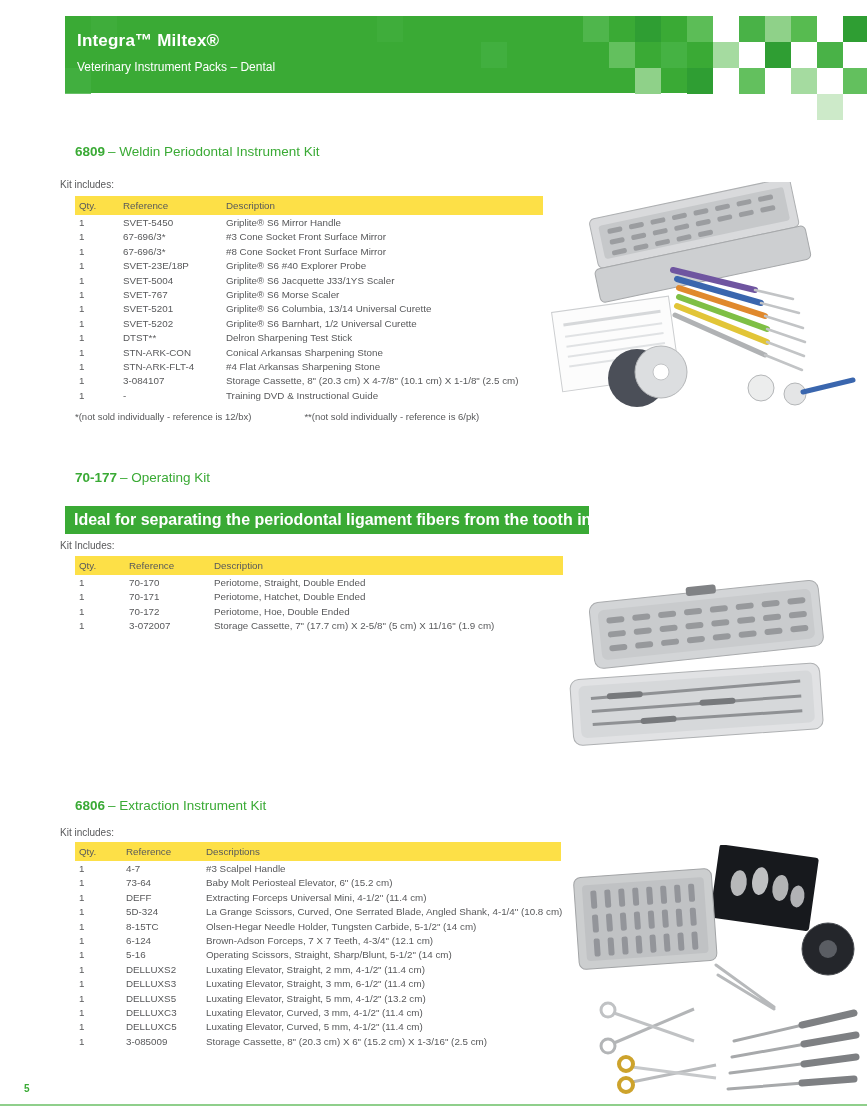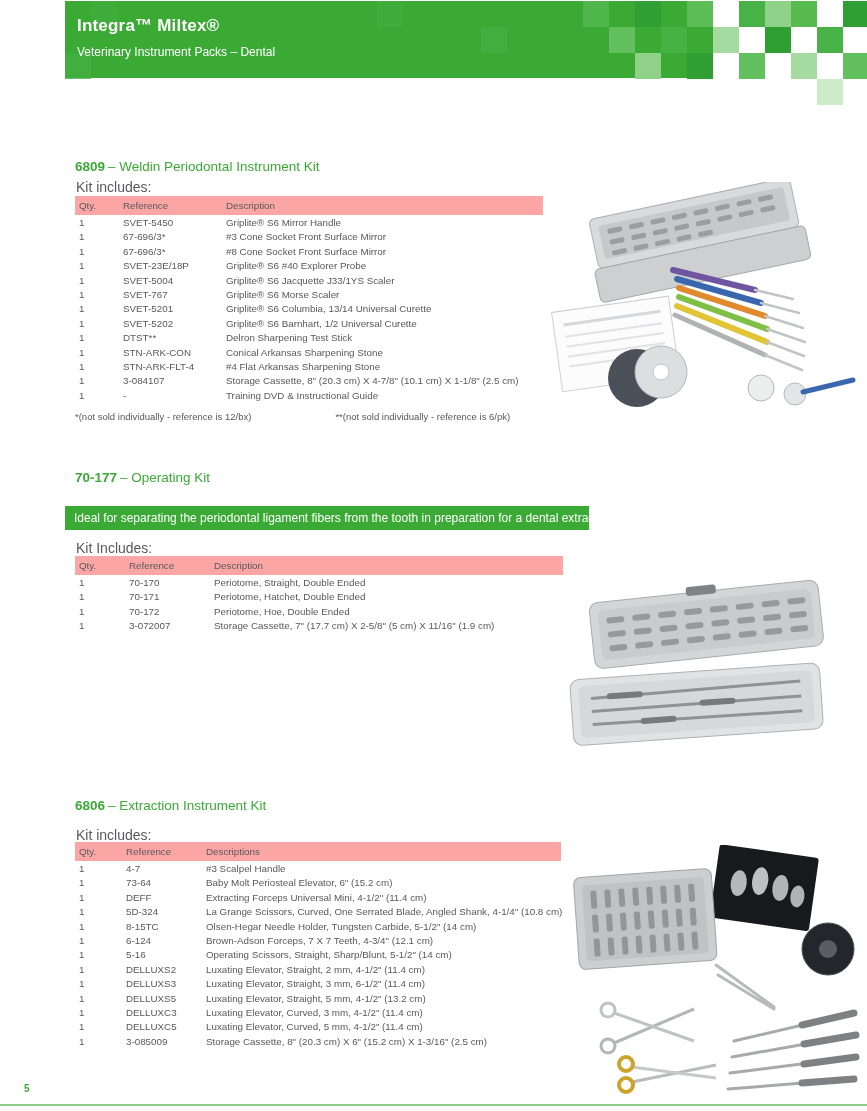--- a/index.html
+++ b/index.html
@@ -4,42 +4,42 @@
 <style>
   * { margin:0; padding:0; box-sizing:border-box; }
   html,body { background:#ffffff; }
   .page {
     position:relative; width:867px; height:1111px; background:#fff;
     font-family:"Liberation Sans", sans-serif; overflow:hidden;
   }
   .sec { display:contents; }
 
   
-  .band { position:absolute; left:65px; top:1px; width:648px; height:77px; background:#3aaa35; }
+  .band { position:absolute; left:65px; top:16px; width:648px; height:77px; background:#3aaa35; }
   .band .mosaic { position:absolute; left:0; top:0; }
   .brand { position:absolute; left:12px; top:15px; color:#fff; font-size:17px; font-weight:700; letter-spacing:.2px; z-index:2; }
   .subtitle { position:absolute; left:12px; top:44px; color:#fff; font-size:12px; z-index:2; }
 
   
   .sec-title { position:absolute; left:75px; color:#3aaa35; font-size:13.5px; font-weight:400; }
   .sec-title .code { font-weight:700; margin-right:3px; }
-  .kit-label { position:absolute; left:76px; font-size:14px; color:#58595b; }
+  .kit-label { position:absolute; left:60px; font-size:10px; color:#58595b; }
 
   
   table.kit-table { position:absolute; left:75px; border-collapse:collapse; table-layout:fixed; font-size:9.8px; color:#58595b; }
-  .kit-table th { background:#fca5a5; font-weight:400; text-align:left; padding:4px; font-size:9.8px; color:#58595b; line-height:11px; white-space:nowrap; }
+  .kit-table th { background:#fde047; font-weight:400; text-align:left; padding:4px; font-size:9.8px; color:#58595b; line-height:11px; white-space:nowrap; }
   .kit-table td { padding:2px 4px 1px 4px; line-height:11.4px; white-space:nowrap; }
   .t1 { width:468px; } .t2 { width:488px; } .t3 { width:486px; }
   .t1 .col0{width:44px;} .t1 .col1{width:103px;}
   .t2 .col0{width:50px;} .t2 .col1{width:85px;}
   .t3 .col0{width:47px;} .t3 .col1{width:80px;}
 
-  .footnote { position:absolute; left:75px; font-size:9.5px; color:#58595b; display:flex; gap:84px; }
-
-  .banner { position:absolute; left:65px; width:524px; background:#3aaa35; color:#fff; font-size:12px; padding:5px 9px; white-space:nowrap; }
+  .footnote { position:absolute; left:75px; font-size:9.5px; color:#58595b; display:flex; gap:53px; }
+
+  .banner { position:absolute; left:65px; width:524px; background:#3aaa35; color:#fff; font-size:16px; padding:5px 9px; white-space:nowrap;font-weight:bold; }
 
   .photo { position:absolute; margin:0; }
 
   .page-num { position:absolute; left:24px; top:1083px; color:#3aaa35; font-size:10px; font-weight:700; }
   .bottom-rule { position:absolute; left:0; top:1104px; width:867px; height:2px; background:#8fcf8b; }
 </style>
 </head>
 <body>
 
 <div class="page">
@@ -69,21 +69,21 @@
       <rect x="752" y="78" width="26" height="26" fill="#cdeac9"></rect>
       <rect x="778" y="0" width="26" height="26" fill="#2f9e33"></rect>
       <rect x="778" y="52" width="26" height="26" fill="#63c05e"></rect>
     </svg>
     <div class="brand">Integra™ Miltex®</div>
     <div class="subtitle">Veterinary Instrument Packs – Dental</div>
   </header>
 
   
   <section class="sec">
-    <h2 class="sec-title" style="top:144px;margin-top:15px;">
+    <h2 class="sec-title" style="top:144px;">
       <span class="code">6809</span><span>– Weldin Periodontal Instrument Kit</span>
     </h2>
     <div class="kit-label" style="top:179px;">Kit includes:</div>
     <table class="kit-table t1" style="top:196px;">
       <thead>
           <tr>
             <th class="col0">Qty.</th>
             <th class="col1">Reference</th>
             <th class="col2">Description</th>
           </tr>

